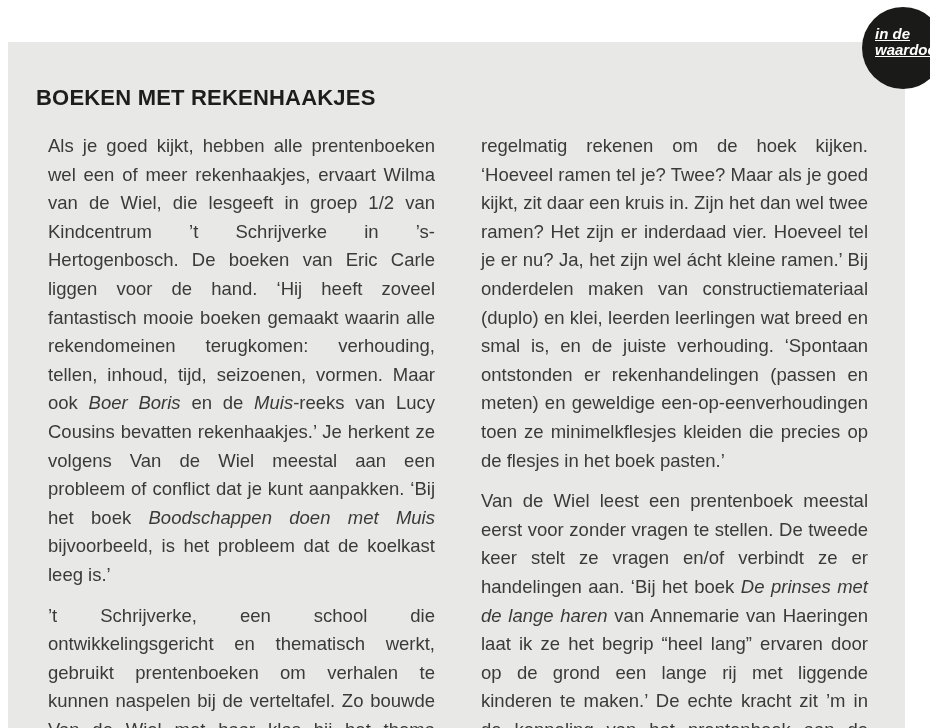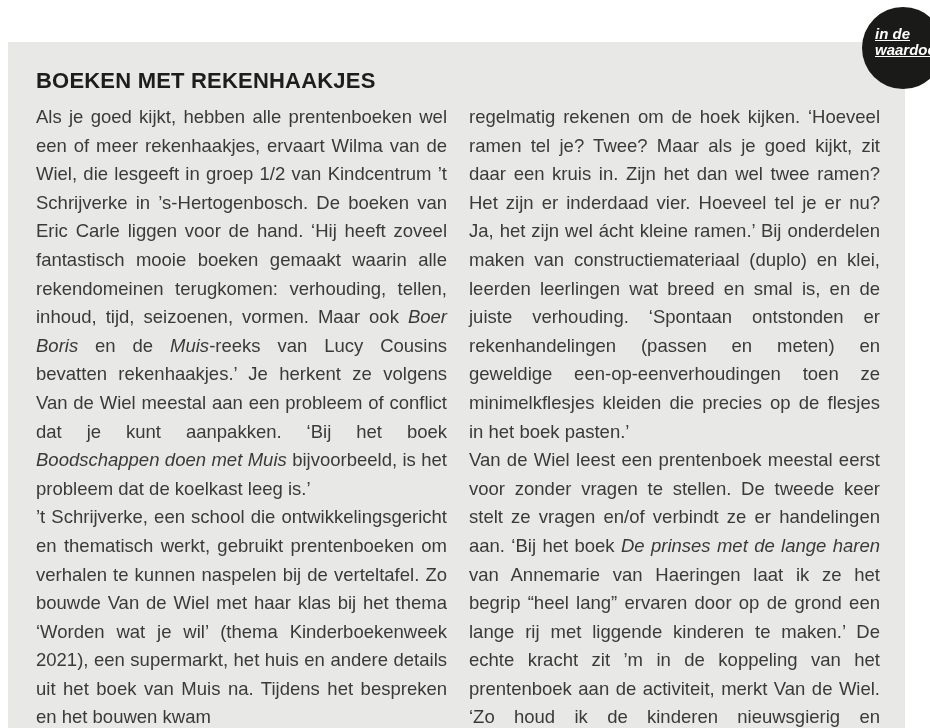--- a/index.html
+++ b/index.html
@@ -14,21 +14,21 @@
     background: var(--page-bg, #ffffff);
     font-family: "Liberation Sans", "DejaVu Sans", sans-serif;
   }
   .panel {
     position: absolute;
     left: 8px;
     top: 42px;
     width: 897px;
     height: 686px;
     box-sizing: border-box;
-    padding: 26px 25px 0 28px;
+    padding: 43px 25px 0 28px;
     background: var(--panel-bg, #e8e8e6);
     overflow: hidden;
   }
   .title {
     margin: 0 0 9px 0;
     font-size: 22px;
     font-weight: bold;
     letter-spacing: 0.2px;
     color: var(--title-color, #1d1d1b);
   }
@@ -37,21 +37,21 @@
     gap: 22px;
   }
   .col {
     flex: 1 1 0;
     font-size: 18.5px;
     line-height: 28.6px;
     color: var(--text-color, #3a3a38);
     text-align: justify;
   }
   .col p {
-    margin: 0;
+    margin: 12px;
   }
   .col em {
     font-style: italic;
   }
   .badge {
     position: absolute;
     left: 862px;
     top: 7px;
     width: 82px;
     height: 82px;

